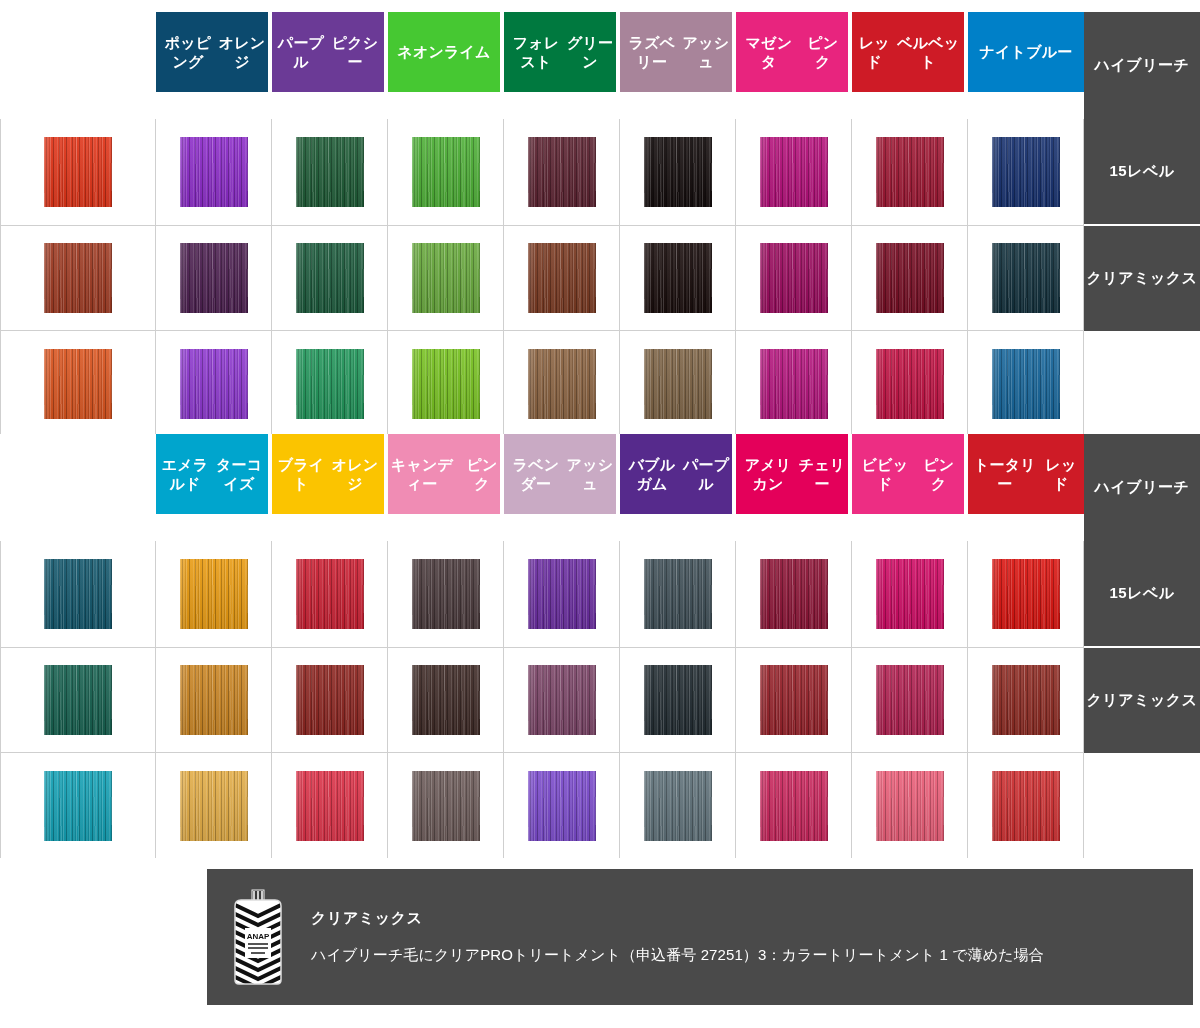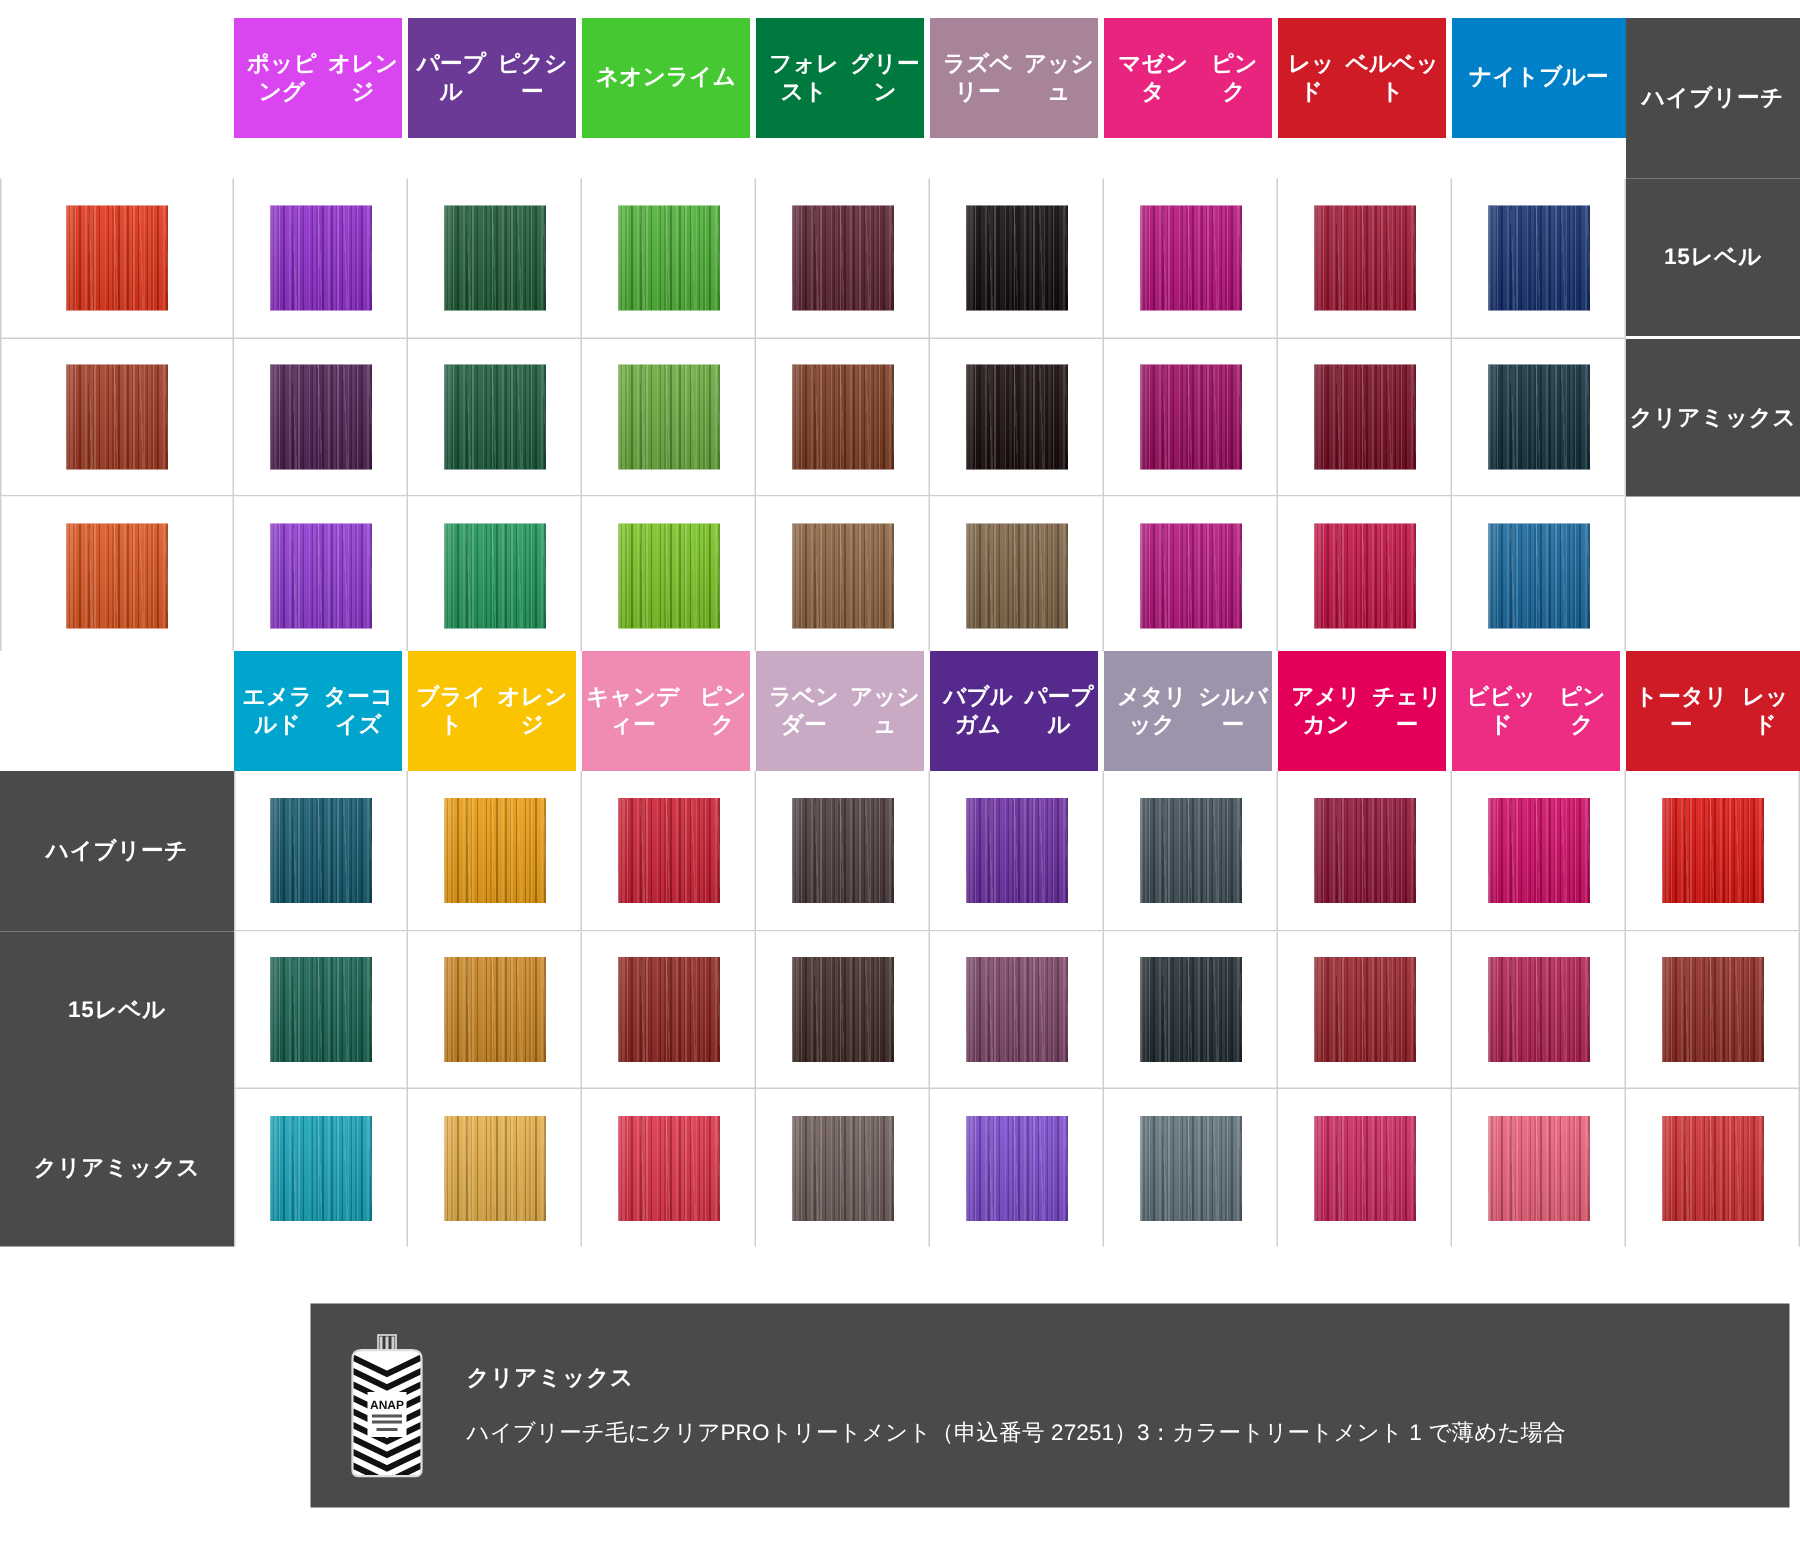--- a/index.html
+++ b/index.html
@@ -137,21 +137,21 @@
     white-space:nowrap;
   }
 </style>
 </head>
 <body>
 
 <div class="sheet">
 
   <div class="ctable t1" id="table1">
       <div class="corner"></div>
-      <div class="chead" style="background: #d946ef;">
+      <div class="chead" style="background: #0c4a6e;">
         <span>ポッピング</span>
         <span>オレンジ</span>
       </div>
       <div class="chead" style="background: rgb(107, 58, 150);">
         <span>パープル</span>
         <span>ピクシー</span>
       </div>
       <div class="chead" style="background: rgb(70, 200, 50);">
         <span>ネオン</span>
         <span>ライム</span>
@@ -276,24 +276,20 @@
         <span>キャンディー</span>
         <span>ピンク</span>
       </div>
       <div class="chead" style="background: rgb(201, 170, 196);">
         <span>ラベンダー</span>
         <span>アッシュ</span>
       </div>
       <div class="chead" style="background: rgb(86, 42, 140);">
         <span>バブルガム</span>
         <span>パープル</span>
-      </div>
-      <div class="chead" style="background: rgb(156, 148, 170);">
-        <span>メタリック</span>
-        <span>シルバー</span>
       </div>
       <div class="chead" style="background: rgb(228, 0, 90);">
         <span>アメリカン</span>
         <span>チェリー</span>
       </div>
       <div class="chead" style="background: rgb(237, 45, 131);">
         <span>ビビッド</span>
         <span>ピンク</span>
       </div>
       <div class="chead" style="background: rgb(206, 27, 38); border-right: none;">

